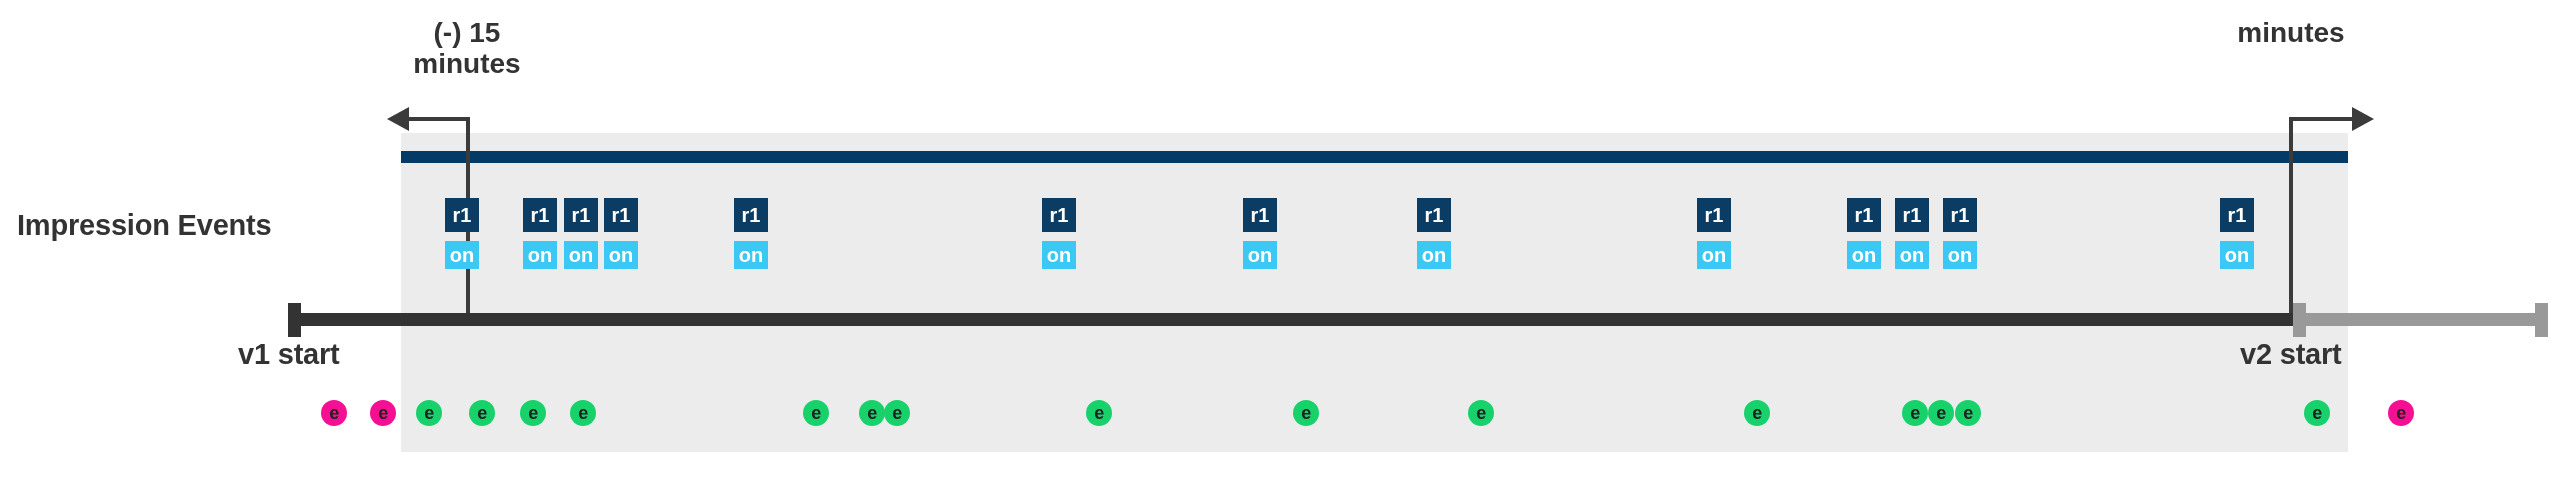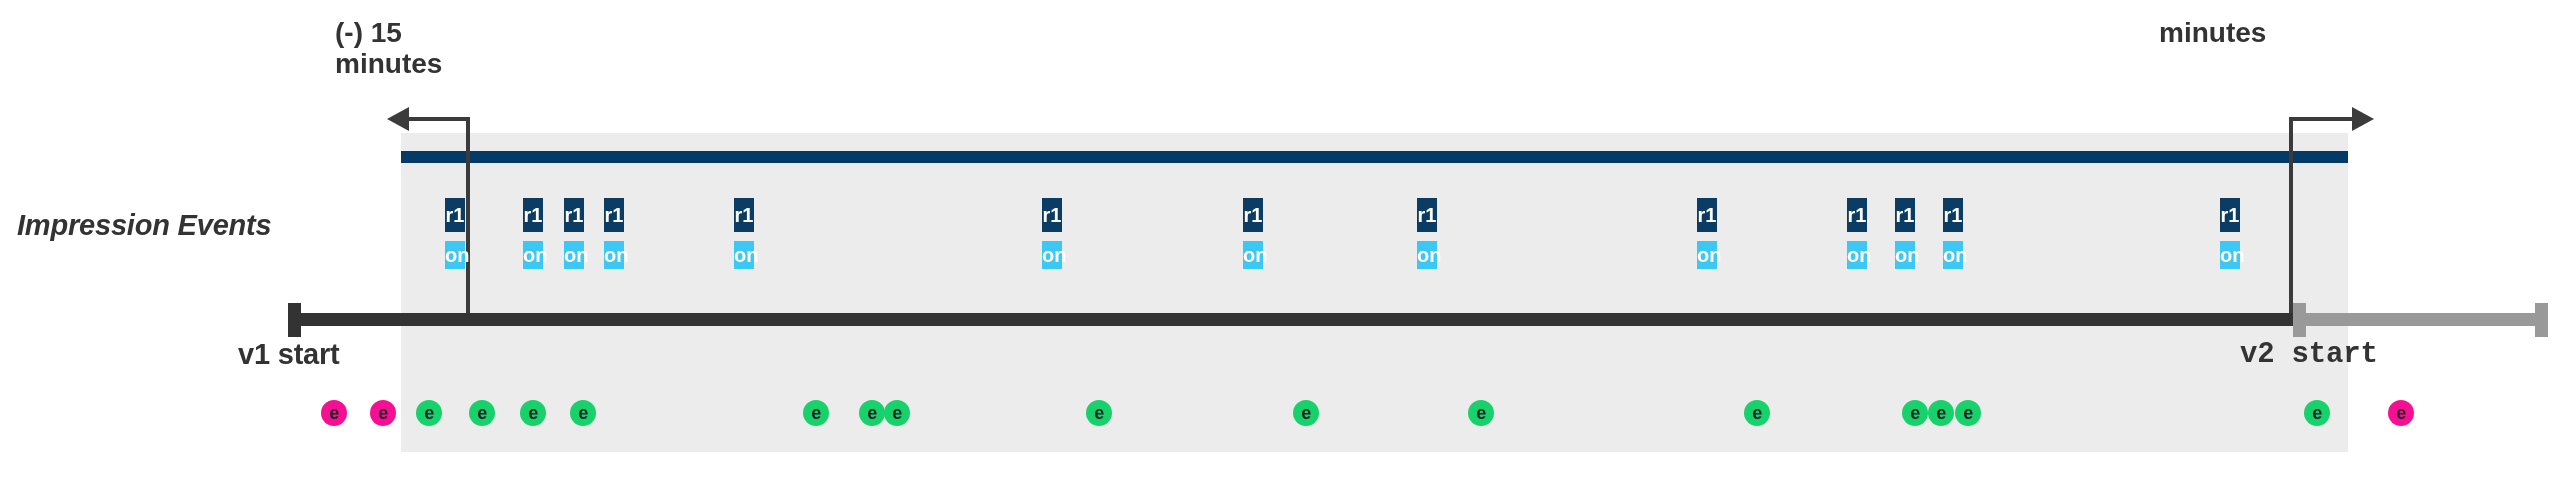--- a/index.html
+++ b/index.html
@@ -32,26 +32,26 @@
   }
 
   
   .row-label {
     position: absolute;
     font-size: 29px;
     font-weight: 600;
     color: #333333;
     white-space: nowrap;
     letter-spacing: -0.2px;
-    font-style: italic;
   }
 
   
   .callout {
     position: absolute;
+    text-align: center;
     font-size: 28px;
     font-weight: 600;
     color: #333333;
     line-height: 1.12;
     white-space: nowrap;
   }
 
   
   .guide-line {
     position: absolute;
@@ -95,21 +95,21 @@
     font-size: 29px;
     font-weight: 600;
     color: #333333;
     white-space: nowrap;
     letter-spacing: -0.2px;
   }
 
   
   .badge {
     position: absolute;
-    width: 20px;
+    width: 34px;
     height: 34px;
     line-height: 34px;
     text-align: center;
     font-size: 20px;
     font-weight: 700;
     color: #ffffff;
     box-sizing: border-box;
   }
   .badge.rule { background: #0b3c63; top: 198px; }
   .badge.state {
@@ -164,21 +164,21 @@
   <div class="arrow-head right" style="left:2352px; top:107px;"></div>
   <div class="guide-line" style="left:2289px; top:117px; height:207px;"></div>
 
   <div class="bar-cap v1" style="left:288px; top:303px;"></div>
   <div class="version-bar v1" style="left:288px; top:313px; width:2006px;"></div>
   <div class="version-label" style="left:238px; top:338px;">v1 start</div>
 
   <div class="bar-cap v2" style="left:2293px; top:303px;"></div>
   <div class="version-bar v2" style="left:2293px; top:313px; width:255px;"></div>
   <div class="bar-cap v2" style="left:2535px; top:303px;"></div>
-  <div class="version-label" style="left:2240px; top:338px;font-family:Liberation Mono, monospace;">v2 start</div>
+  <div class="version-label" style="left:2240px; top:338px;">v2 start</div>
 
   <div id="impression-layer">
       <div class="badge rule" style="left: 445px;">r1</div>
       <div class="badge state" style="left: 445px;">on</div>
       <div class="badge rule" style="left: 523px;">r1</div>
       <div class="badge state" style="left: 523px;">on</div>
       <div class="badge rule" style="left: 564px;">r1</div>
       <div class="badge state" style="left: 564px;">on</div>
       <div class="badge rule" style="left: 604px;">r1</div>
       <div class="badge state" style="left: 604px;">on</div>

